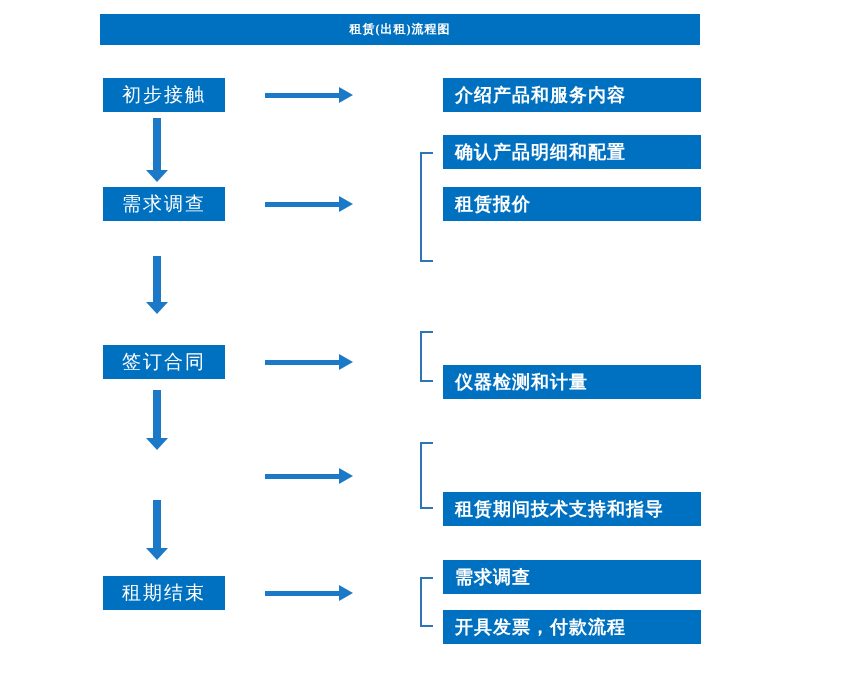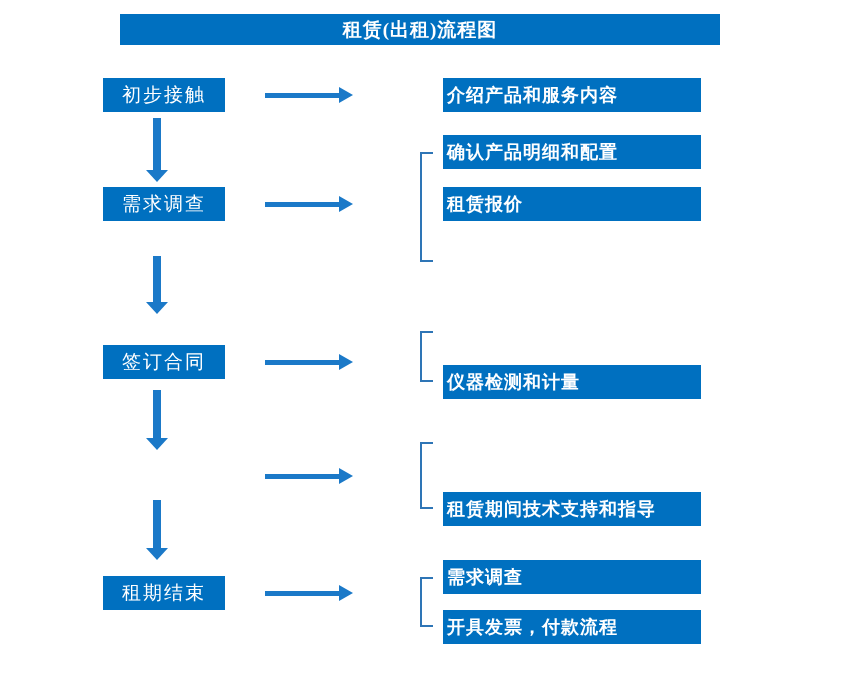--- a/index.html
+++ b/index.html
@@ -10,35 +10,34 @@
     --background:#FFFFFF;
   }
   html,body{margin:0;padding:0;background:var(--background);}
   .canvas{
     position:relative;width:844px;height:688px;background:var(--background);
     font-family:"Liberation Serif", serif;overflow:hidden;
   }
   .title-bar{
     position:absolute;left:100px;top:14px;width:600px;height:31px;
     background:var(--box-blue);color:var(--box-text);
-    font-size:19px;font-weight:bold;text-align:center;line-height:31px;
+    font-size:12px;font-weight:bold;text-align:center;line-height:31px;
     letter-spacing:1px;
-    margin-left:20px;
   }
   .stage-box{
     position:absolute;left:103px;width:122px;height:34px;
     background:var(--box-blue);color:var(--box-text);
     font-size:19px;font-weight:normal;text-align:center;line-height:34px;
     letter-spacing:2px;
   }
   .out-box{
     position:absolute;left:443px;width:258px;height:34px;
     background:var(--box-blue);color:var(--box-text);
     font-size:18px;font-weight:bold;line-height:34px;
-    padding-left:4px;box-sizing:border-box;letter-spacing:1px;
+    padding-left:12px;box-sizing:border-box;letter-spacing:1px;
     white-space:nowrap;
   }
   .v-arrow{position:absolute;width:22px;}
   .v-shaft{
     position:absolute;left:7px;top:0;width:8px;height:calc(100% - 12px);
     background:var(--arrow-blue);
   }
   .v-head{
     position:absolute;left:0;bottom:0;width:0;height:0;
     border-left:11px solid transparent;border-right:11px solid transparent;

